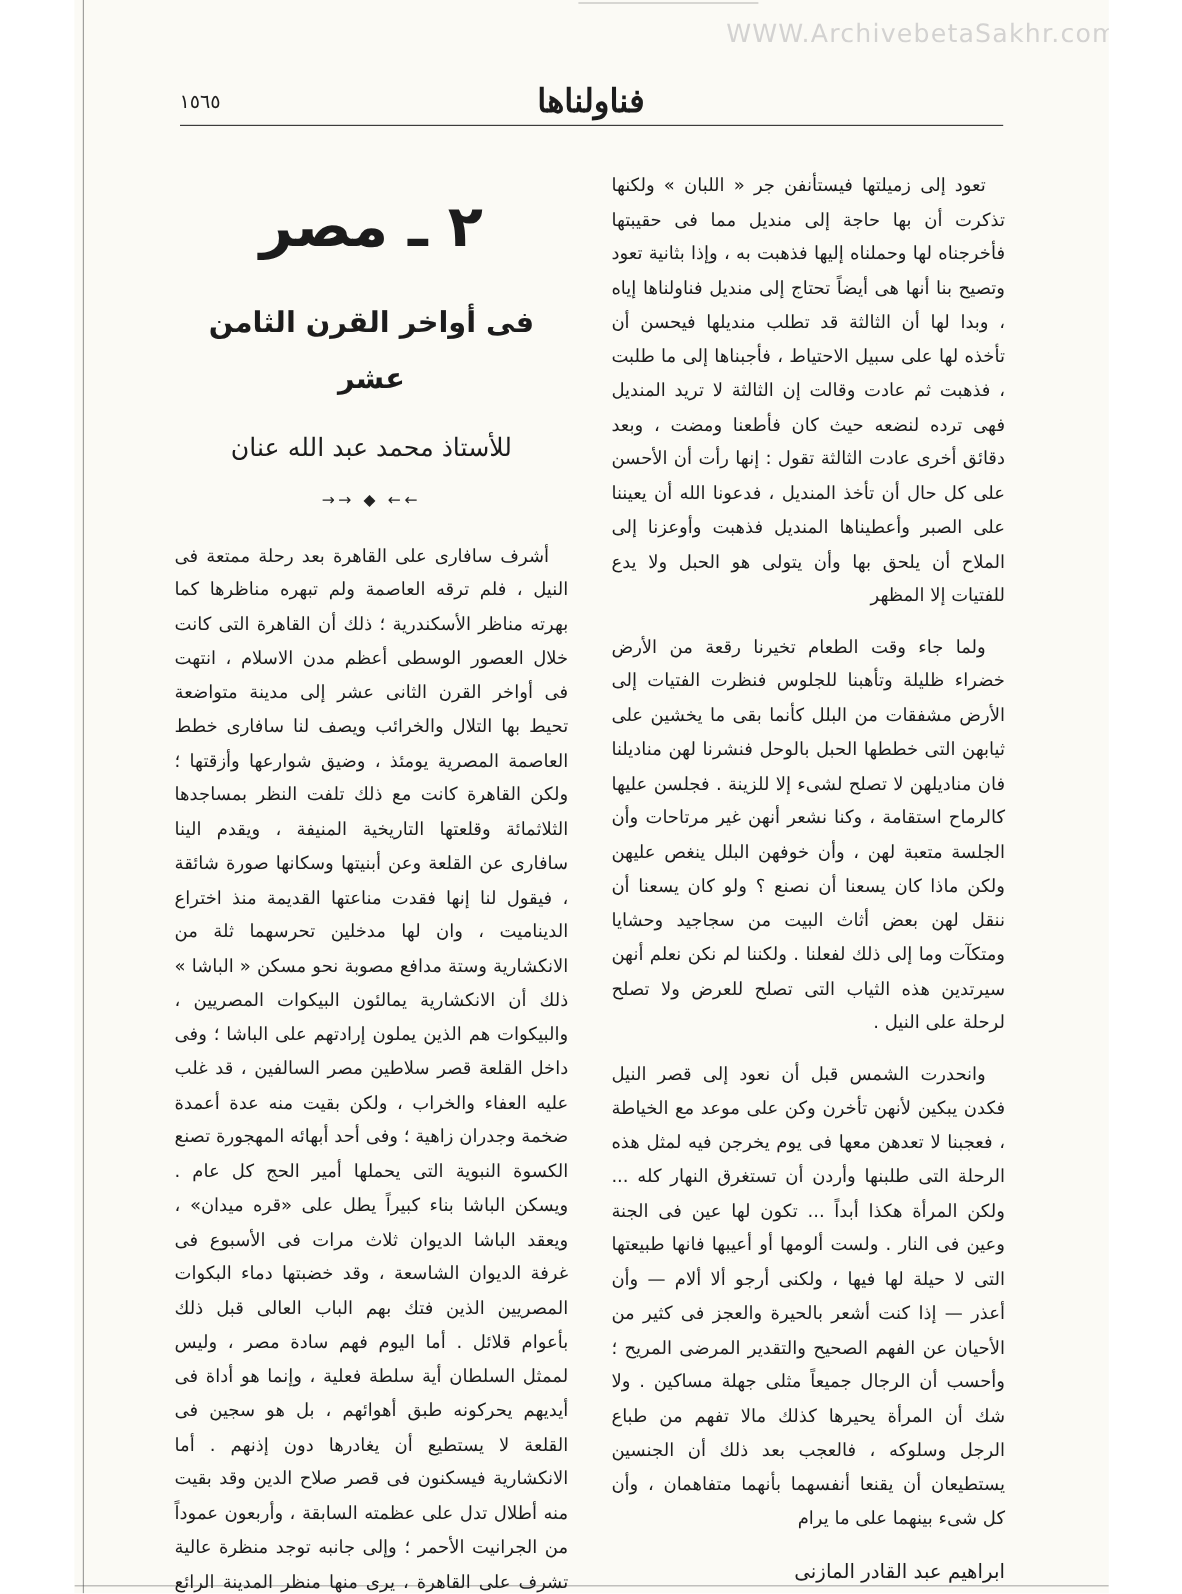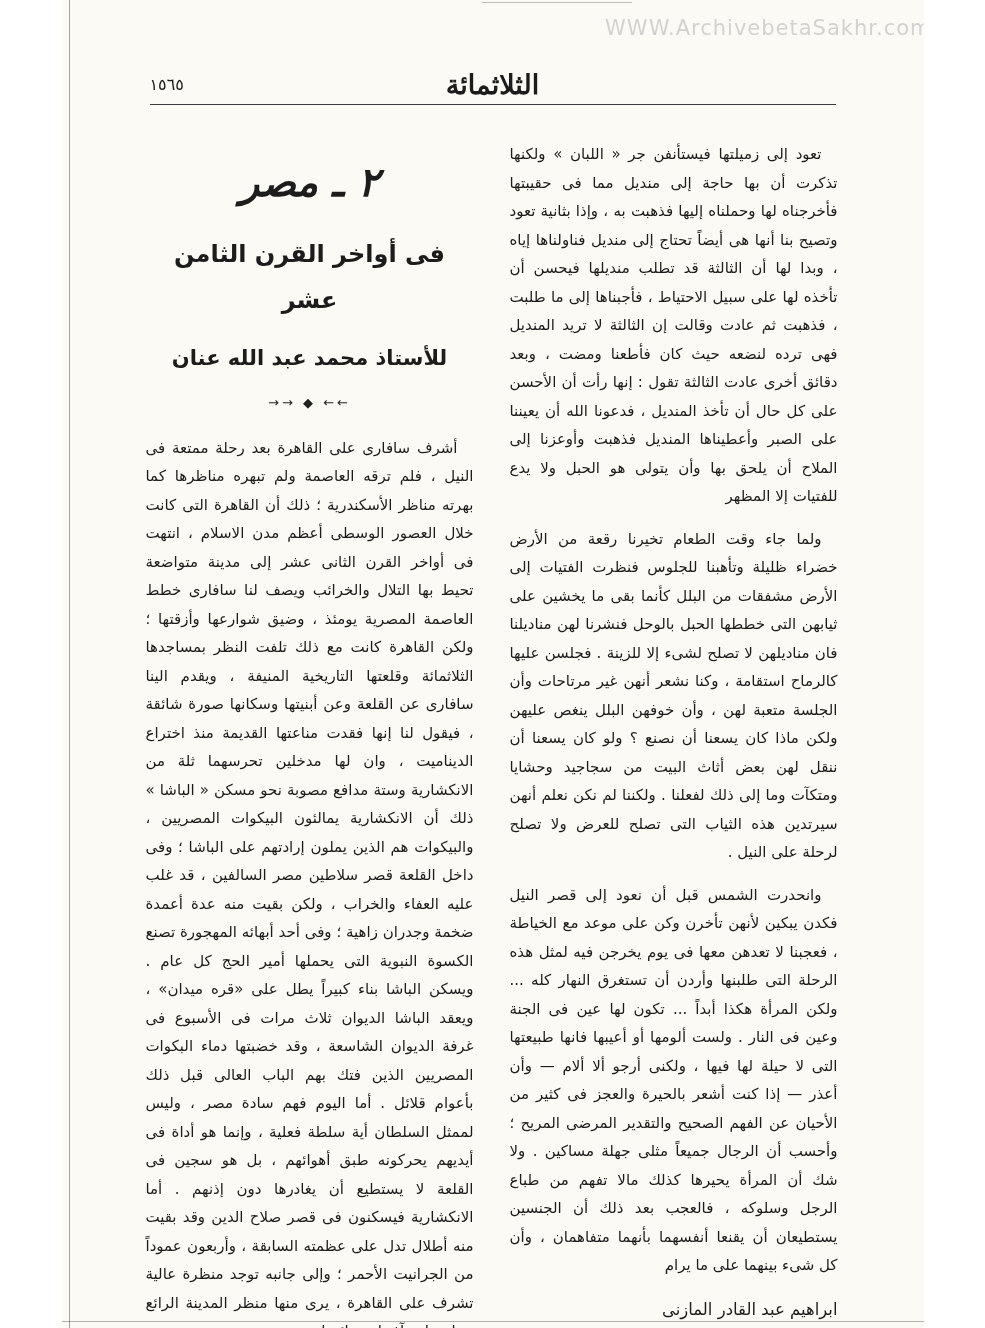--- a/index.html
+++ b/index.html
@@ -50,24 +50,24 @@
   }
   .col p { margin:0 0 14px; text-indent:16px; }
   .signature {
     font-weight:400; font-size:16.5px;
     margin-top:8px;
     text-align:right; padding-left:42px;
     white-space:nowrap;
   }
 
   .title-block { text-align:center; margin:4px 0 18px; }
-  .title-number { font-size:40px; font-weight:700; margin:4px 0 12px;font-style:italic; }
+  .title-number { font-size:48px; font-weight:700; margin:4px 0 12px; }
   .title-main   { font-size:24px; font-weight:700; margin-bottom:16px; }
   .subtitle     { font-size:15px; font-weight:700; margin-bottom:12px; }
-  .byline       { font-size:21px; font-weight:700; margin-bottom:12px; }
+  .byline       { font-size:21px; font-weight:400; margin-bottom:12px; }
   .divider      { font-size:13px; letter-spacing:3px; color:#222; }
 
   .watermark {
     position:absolute; top:575px; left:0; width:100%;
     text-align:center; direction:ltr;
     pointer-events:none; z-index:5;
   }
   .wm-book {
     position:absolute; left:50%; top:0;
     transform:translateX(-64%);
@@ -91,21 +91,21 @@
 <div class="page">
 
   <div class="edge edge-left"></div>
   <div class="edge edge-bottom"></div>
   <div class="edge edge-top"></div>
 
   <div class="corner-watermark">WWW.ArchivebetaSakhr.com</div>
 
   <header class="header">
     <span class="page-number">١٥٦٥</span>
-    <span class="masthead">الثلاثمائة</span>
+    <span class="masthead">فناولناها</span>
   </header>
   <div class="rule"></div>
 
   <main class="columns">
 
     <section class="col col-right">
       <p>تعود إلى زميلتها فيستأنفن جر « اللبان » ولكنها تذكرت أن بها حاجة إلى منديل مما فى حقيبتها فأخرجناه لها وحملناه إليها فذهبت به ، وإذا بثانية تعود وتصيح بنا أنها هى أيضاً تحتاج إلى منديل فناولناها إياه ، وبدا لها أن الثالثة قد تطلب منديلها فيحسن أن تأخذه لها على سبيل الاحتياط ، فأجبناها إلى ما طلبت ، فذهبت ثم عادت وقالت إن الثالثة لا تريد المنديل فهى ترده لنضعه حيث كان فأطعنا ومضت ، وبعد دقائق أخرى عادت الثالثة تقول : إنها رأت أن الأحسن على كل حال أن تأخذ المنديل ، فدعونا الله أن يعيننا على الصبر وأعطيناها المنديل فذهبت وأوعزنا إلى الملاح أن يلحق بها وأن يتولى هو الحبل ولا يدع للفتيات إلا المظهر</p>
       <p>ولما جاء وقت الطعام تخيرنا رقعة من الأرض خضراء ظليلة وتأهبنا للجلوس فنظرت الفتيات إلى الأرض مشفقات من البلل كأنما بقى ما يخشين على ثيابهن التى خططها الحبل بالوحل فنشرنا لهن مناديلنا فان مناديلهن لا تصلح لشىء إلا للزينة . فجلسن عليها كالرماح استقامة ، وكنا نشعر أنهن غير مرتاحات وأن الجلسة متعبة لهن ، وأن خوفهن البلل ينغص عليهن ولكن ماذا كان يسعنا أن نصنع ؟ ولو كان يسعنا أن ننقل لهن بعض أثاث البيت من سجاجيد وحشايا ومتكآت وما إلى ذلك لفعلنا . ولكننا لم نكن نعلم أنهن سيرتدين هذه الثياب التى تصلح للعرض ولا تصلح لرحلة على النيل .</p>
       <p>وانحدرت الشمس قبل أن نعود إلى قصر النيل فكدن يبكين لأنهن تأخرن وكن على موعد مع الخياطة ، فعجبنا لا تعدهن معها فى يوم يخرجن فيه لمثل هذه الرحلة التى طلبنها وأردن أن تستغرق النهار كله ... ولكن المرأة هكذا أبداً ... تكون لها عين فى الجنة وعين فى النار . ولست ألومها أو أعيبها فانها طبيعتها التى لا حيلة لها فيها ، ولكنى أرجو ألا ألام — وأن أعذر — إذا كنت أشعر بالحيرة والعجز فى كثير من الأحيان عن الفهم الصحيح والتقدير المرضى المريح ؛ وأحسب أن الرجال جميعاً مثلى جهلة مساكين . ولا شك أن المرأة يحيرها كذلك مالا تفهم من طباع الرجل وسلوكه ، فالعجب بعد ذلك أن الجنسين يستطيعان أن يقنعا أنفسهما بأنهما متفاهمان ، وأن كل شىء بينهما على ما يرام</p>
       <div class="signature">ابراهيم عبد القادر المازنى</div>

